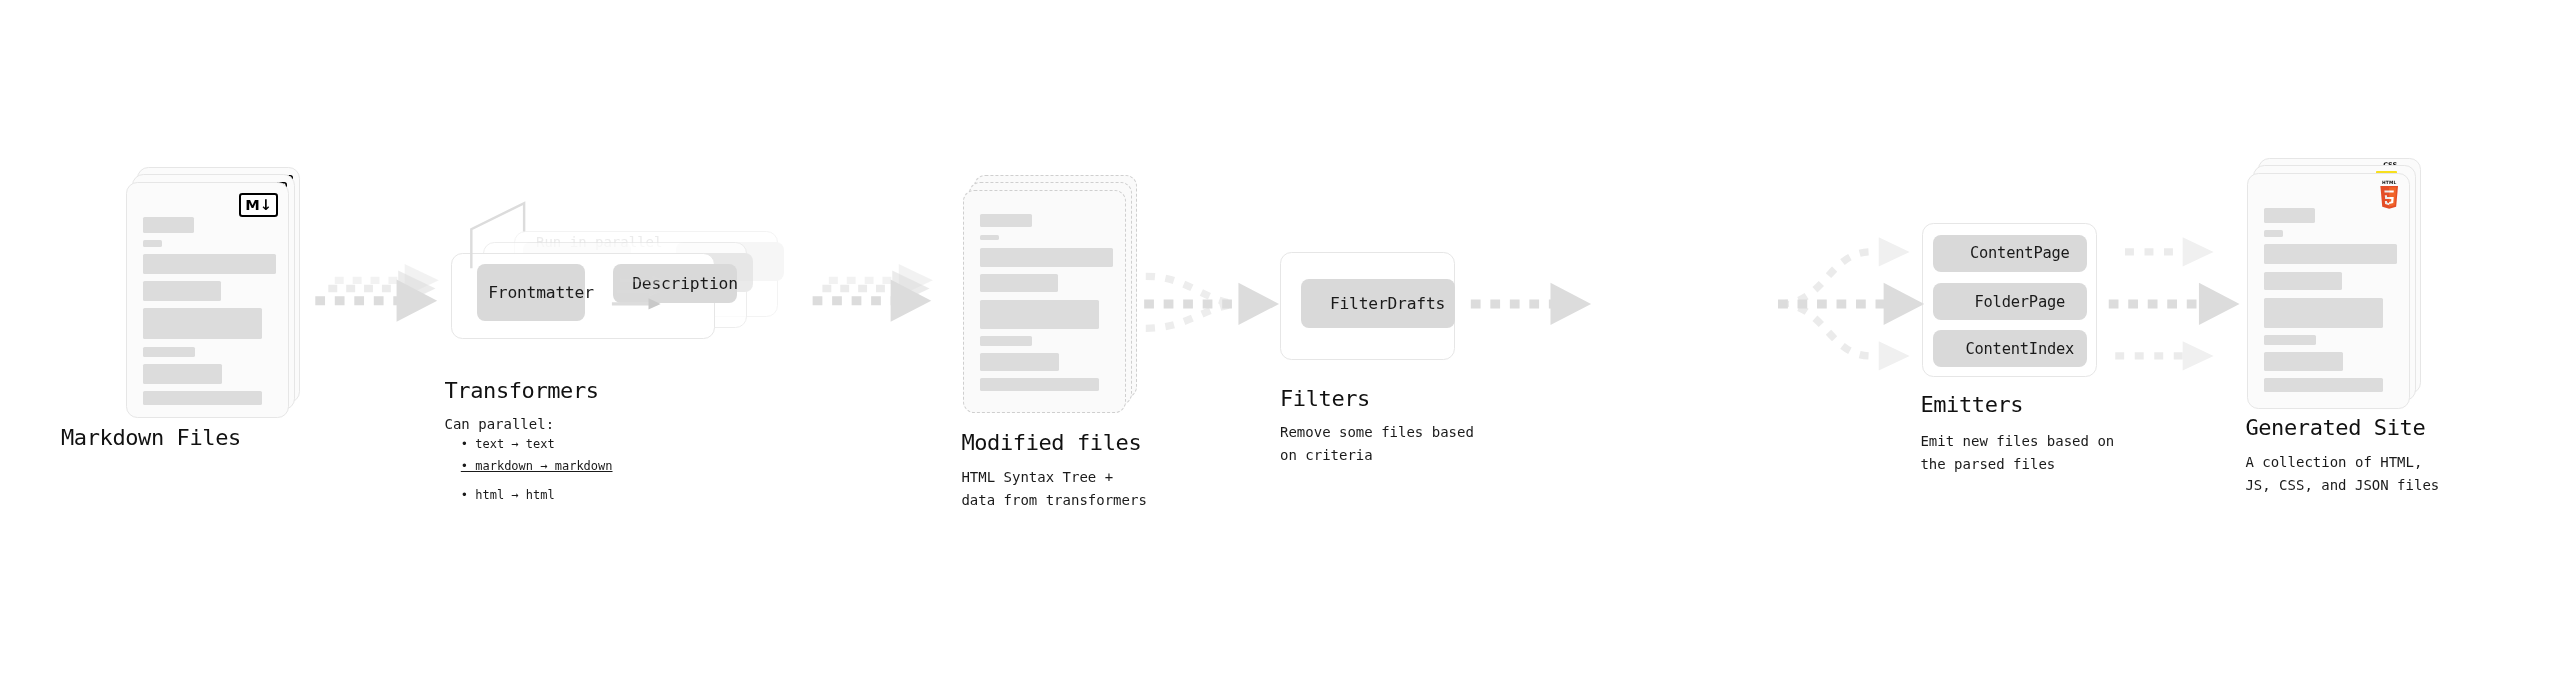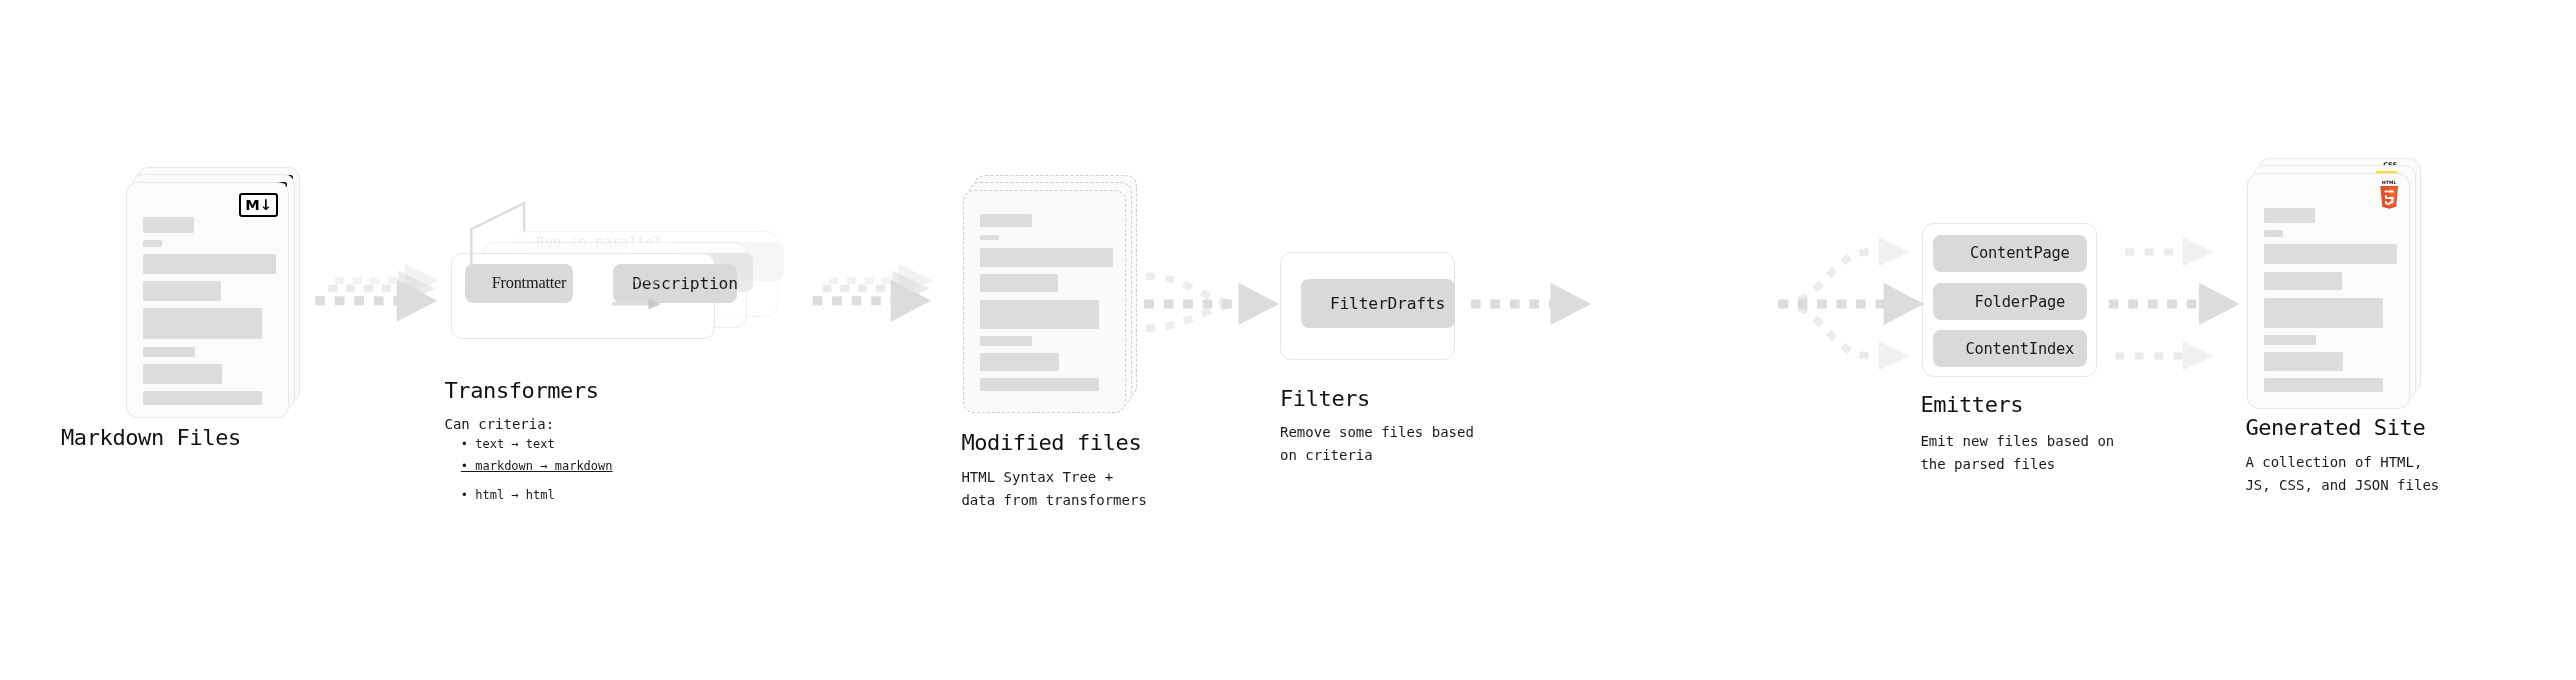--- a/index.html
+++ b/index.html
@@ -211,31 +211,31 @@
       <div class="chip l3" style="left:8.1px; top:9.8px; width:108px; height:39px;"></div>
       <div class="chip l3" style="left:161px; top:9.8px; width:108px; height:39px;"></div>
     </div>
 
     <div class="pbox l2" style="left:32px; top:39px;  width:264px; height:86px;">
       <div class="chip l2" style="left:8.1px; top:9.8px; width:108px; height:39px;"></div>
       <div class="chip l2" style="left:161px; top:9.8px; width:108px; height:39px;"></div>
     </div>
 
     <div class="pbox" style="left:0px; top:50px;  width:264px; height:86px;">
-      <div class="chip" style="left:13px; top:9.8px; width:108px; height:39px;font-family:Liberation Serif, serif;">
+      <div class="chip" style="left:25px; top:9.8px; width:108px; height:57px;">
         <span>Frontmatter</span>
       </div>
       <div class="chip" style="left:161px; top:9.8px; width:124px; height:39px;">
         <span>Description</span>
       </div>
     </div>
 
     <div class="cap-title" style="left:-6.5px; top:175px;">Transformers</div>
 
-    <div class="cap-sub" style="left:-6.5px; top:210px;">Can criteria:</div>
+    <div class="cap-sub" style="left:-6.5px; top:210px;">Can parallel:</div>
 
     <div class="cap-list" style="left:9.8px; top:232px;">• text → text</div>
     <div class="cap-list" style="left:9.8px; top:254px;text-decoration:underline;">• markdown → markdown</div>
     <div class="cap-list" style="left:9.8px; top:283px;text-align:center;">• html → html</div>
   </div>
 
   <div class="node" style="left:963px; top:175px;">
     <div class="doc-stack" style="width:175px;height:244px;">
       <div class="doc-card dashed ghost1" style="width:163px;height:223px;"></div>
       <div class="doc-card dashed ghost2" style="width:163px;height:223px;"></div>

